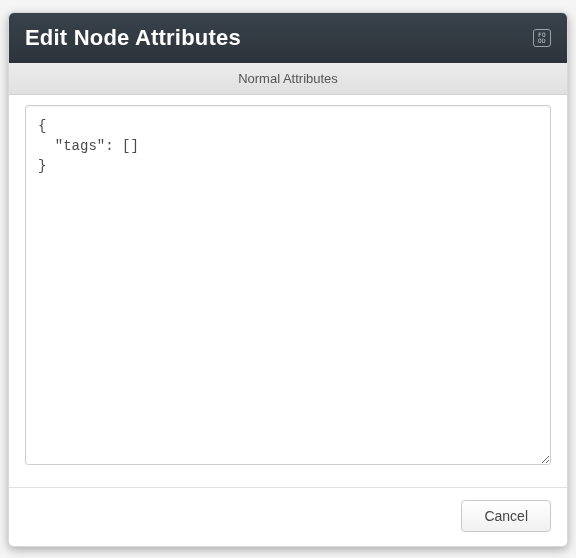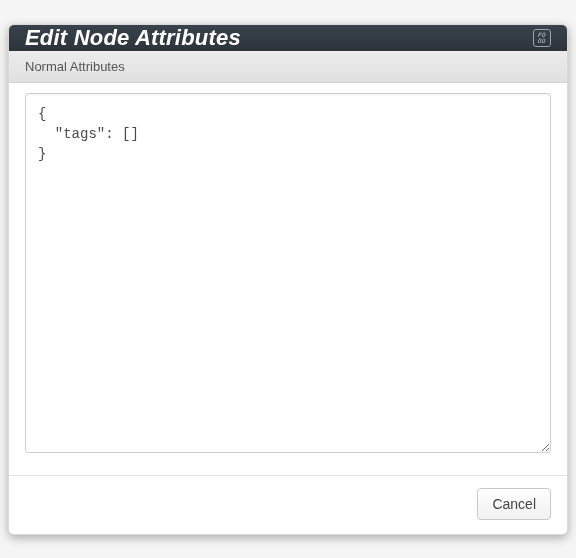--- a/index.html
+++ b/index.html
@@ -21,25 +21,24 @@
       background: #fff;
       border-radius: 6px;
       box-shadow: 0 3px 10px rgba(0,0,0,0.3);
       overflow: hidden;
       border: 1px solid rgba(0,0,0,0.15);
     }
     .modal-header {
       background: #2e363e;
       background: linear-gradient(#39424b, #2c333b);
       color: #fff;
-      padding: 0 16px;
+      padding: 12px 16px;
       display: flex;
       align-items: center;
       justify-content: space-between;
-      font-style: italic;
     }
     .modal-title {
       font-size: 22px;
       font-weight: 600;
       letter-spacing: 0.2px;
     }
     .header-icon {
       width: 18px;
       height: 18px;
       border: 1px solid #9aa3ab;
@@ -53,21 +52,21 @@
       color: #c4cbd1;
       font-family: monospace;
       letter-spacing: 0.5px;
       padding: 1px 0;
     }
     .toolbar {
       background: #e6e6e6;
       background: linear-gradient(#ececec, #e0e0e0);
       border-bottom: 1px solid #d2d2d2;
       padding: 8px 16px;
-      text-align: left;
+      text-align: center;
       font-size: 13px;
       color: #555;
     }
     .modal-body {
       padding: 10px 16px 18px 16px;
       background: #fff;
     }
     .editor {
       width: 100%;
       height: 360px;
@@ -85,21 +84,21 @@
     .modal-footer {
       border-top: 1px solid #e2e2e2;
       padding: 12px 16px 14px 16px;
       display: flex;
       justify-content: flex-end;
       gap: 8px;
       background: #fff;
     }
     .btn {
       font-size: 14px;
-      padding: 7px 14px;
+      padding: 7px 22px;
       border-radius: 4px;
       cursor: pointer;
       font-family: inherit;
     }
     .btn-default {
       background: linear-gradient(#ffffff, #f1f1f1);
       border: 1px solid #c8c8c8;
       color: #444;
     }
     .btn-primary {

